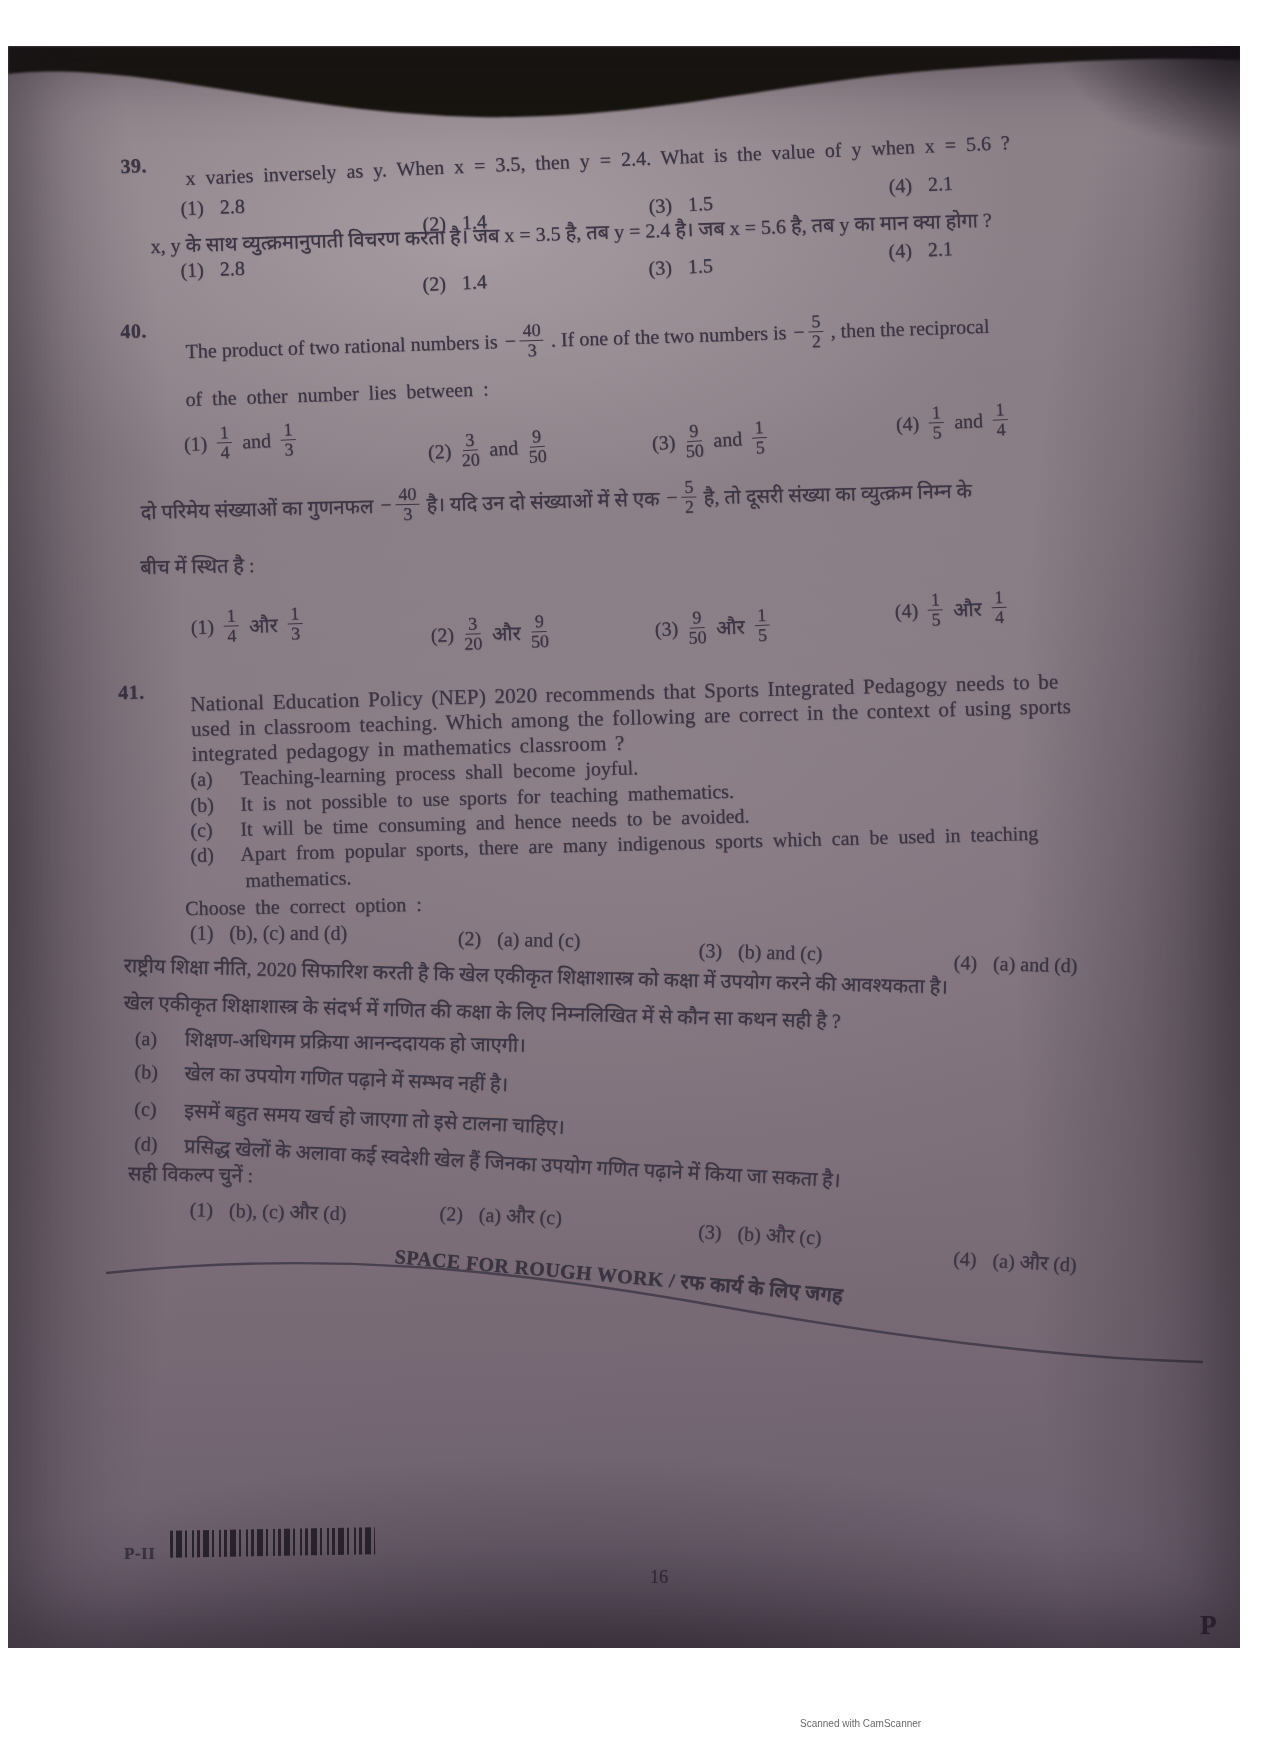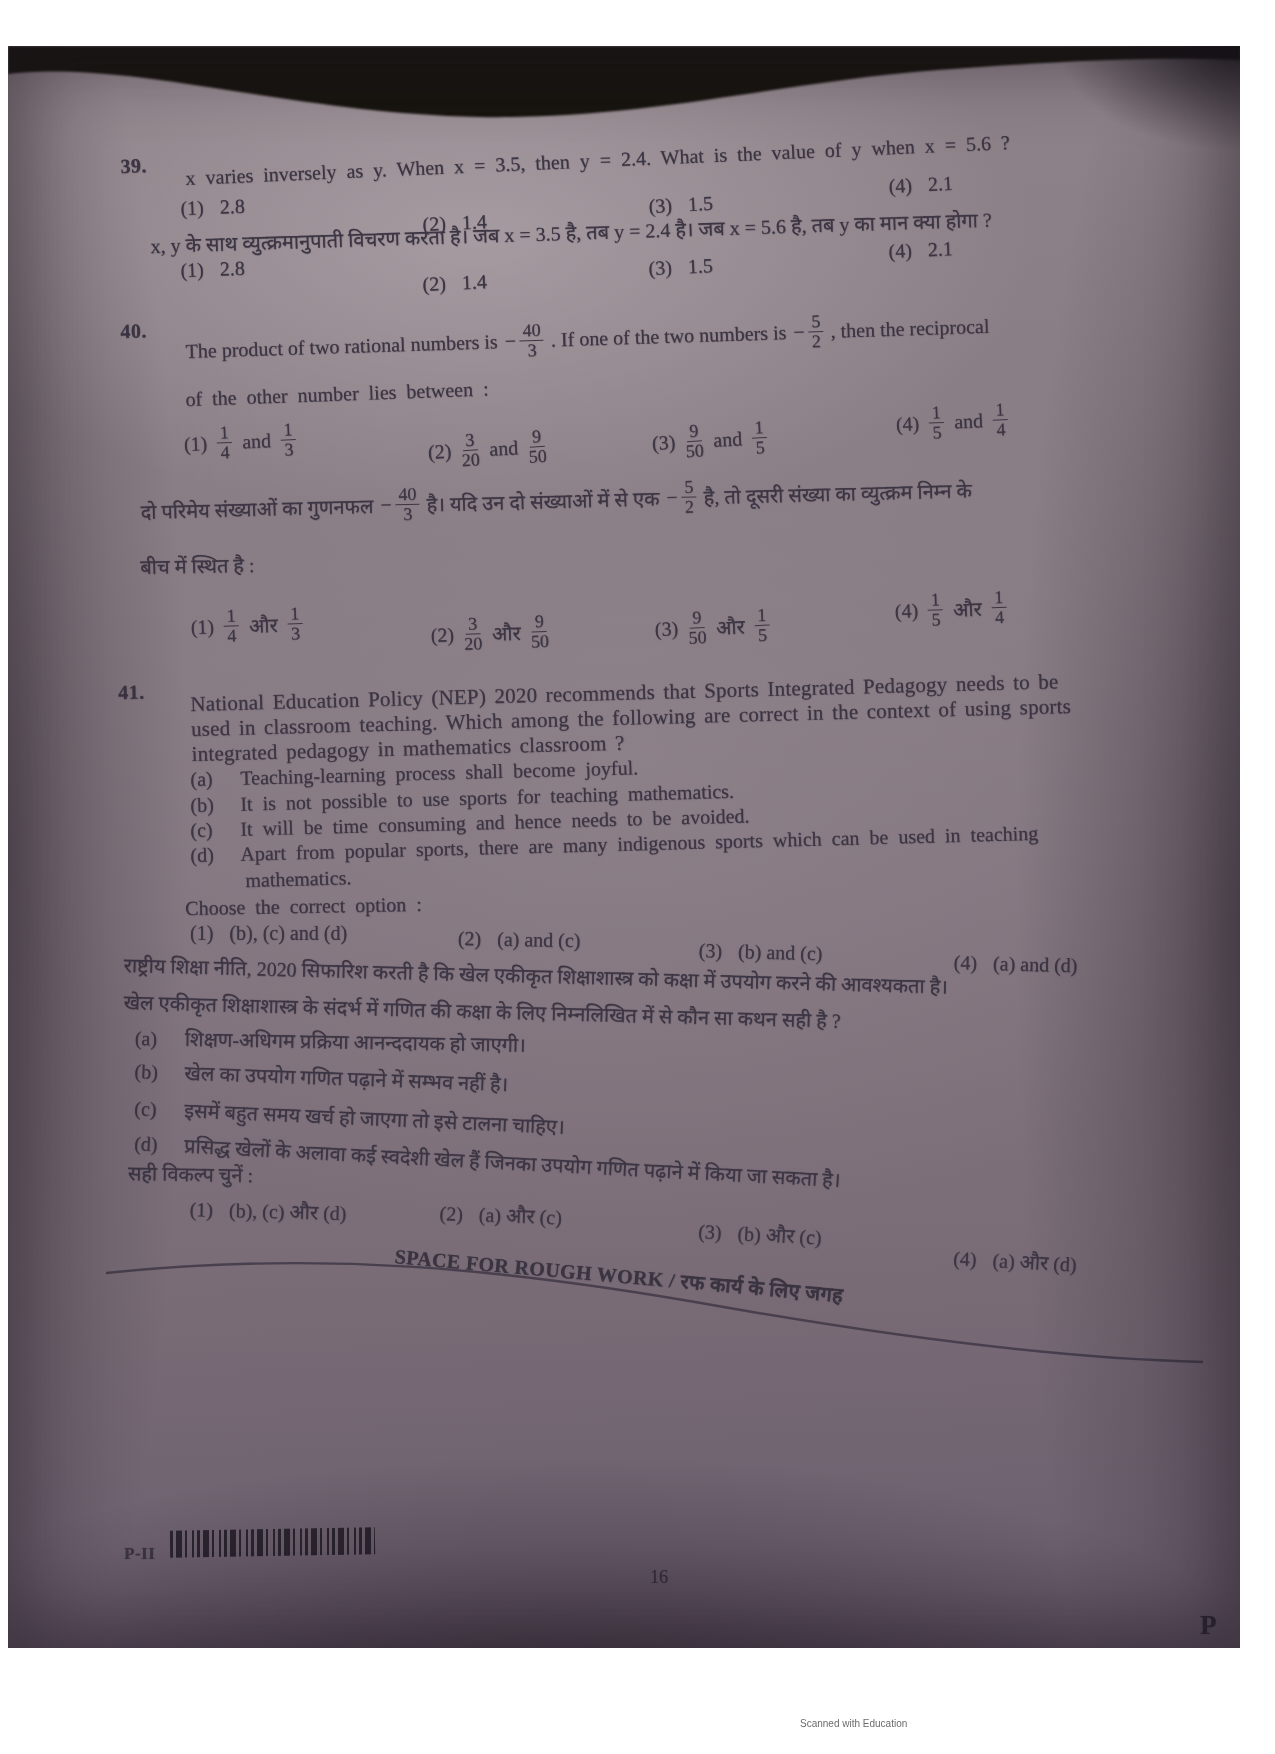--- a/index.html
+++ b/index.html
@@ -255,13 +255,13 @@
   <div class="ln rough" style="left:388px;top:1196px;transform:rotate(5deg);">SPACE FOR ROUGH WORK / रफ कार्य के लिए जगह</div>
 
   <div class="ln qnum" style="left:116px;top:1498px;font-size:17px;">P-II</div>
   <div class="barcode" style="left:162px;top:1483px;"></div>
   <div class="ln pgnum" style="left:642px;top:1521px;">16</div>
   <div class="ln cornerP" style="left:1192px;top:1564px;">P</div>
 </div>
 
 <div id="vig"></div>
 
-<div class="wm" style="left:800px;top:1718px;">Scanned with Education</div>
+<div class="wm" style="left:800px;top:1718px;">Scanned with CamScanner</div>
 
 </body></html>

